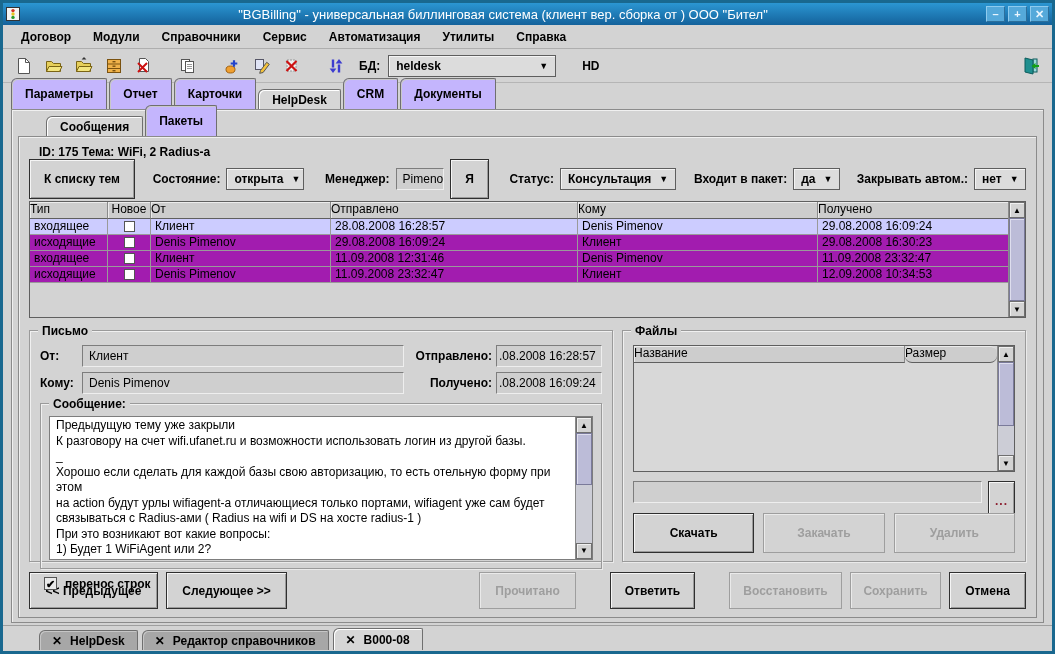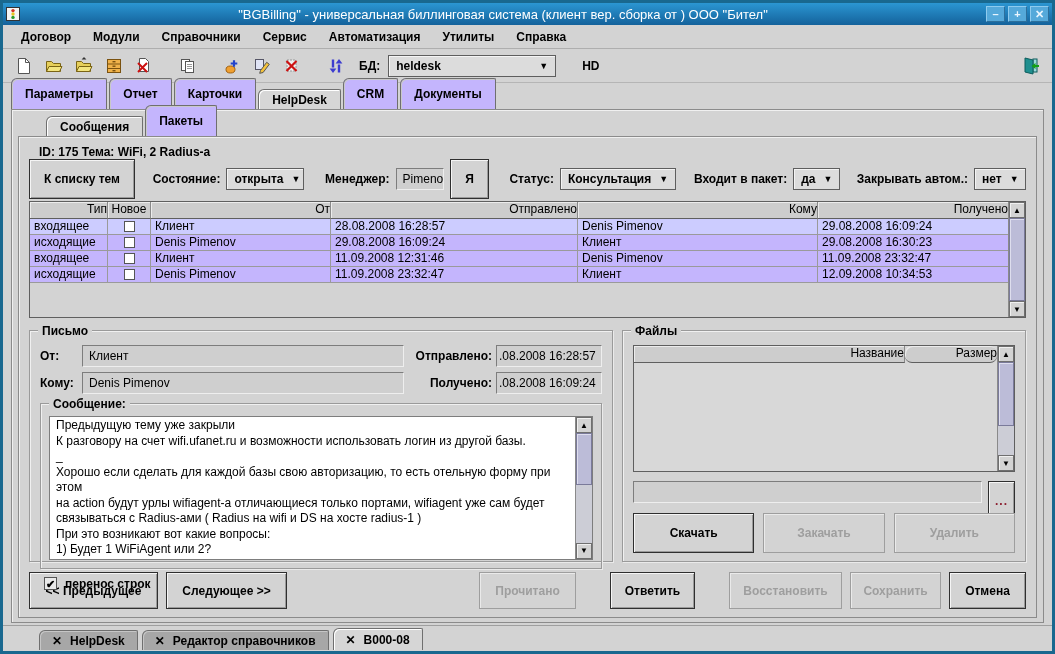--- a/index.html
+++ b/index.html
@@ -79,24 +79,24 @@
     background: #cfcfcf; border: 1px solid #8a8a8a; border-color: #7d7d7d #eeeeee #eeeeee #7d7d7d;
     white-space: nowrap; overflow: hidden;
   }
   
   .msgtable { height: 117px; flex: 0 0 117px; display: flex; border: 1px solid #5f5f5f; margin-bottom: 12px; background: #d3d3d3; }
   .msggrid { flex: 1; display: flex; flex-direction: column; min-width: 0; }
   .trow { display: flex; height: 16px; flex: 0 0 16px; }
   .trow.hdr { height: 17px; flex: 0 0 17px; }
   .hcell {
     background: #cdcdcd; border-right: 1px solid #8a8a8a; border-bottom: 1px solid #5f5f5f;
-    box-shadow: inset 1px 1px 0 #ececec; text-align: right; font-size: 12px; overflow: hidden; white-space: nowrap;
+    box-shadow: inset 1px 1px 0 #ececec; text-align: left; font-size: 12px; overflow: hidden; white-space: nowrap;
   }
   .dcell {
-    background: #c4b5fd; border-right: 1px solid #9a9a9a; border-bottom: 1px solid #9a9a9a;
+    background: #a21caf; border-right: 1px solid #9a9a9a; border-bottom: 1px solid #9a9a9a;
     padding: 0 4px; overflow: hidden; white-space: nowrap; font-size: 12px; line-height: 15px;
   }
   .trow.sel .dcell { background: #ccccff; }
   .c-type { width: 78px; flex: 0 0 78px; }
   .c-new  { width: 43px; flex: 0 0 43px; text-align: center; }
   .c-from { width: 180px; flex: 0 0 180px; }
   .c-sent { width: 247px; flex: 0 0 247px; }
   .c-to   { width: 240px; flex: 0 0 240px; }
   .c-recv { flex: 1; border-right: none; }
   .tfiller { flex: 1; background: #d3d3d3; }

